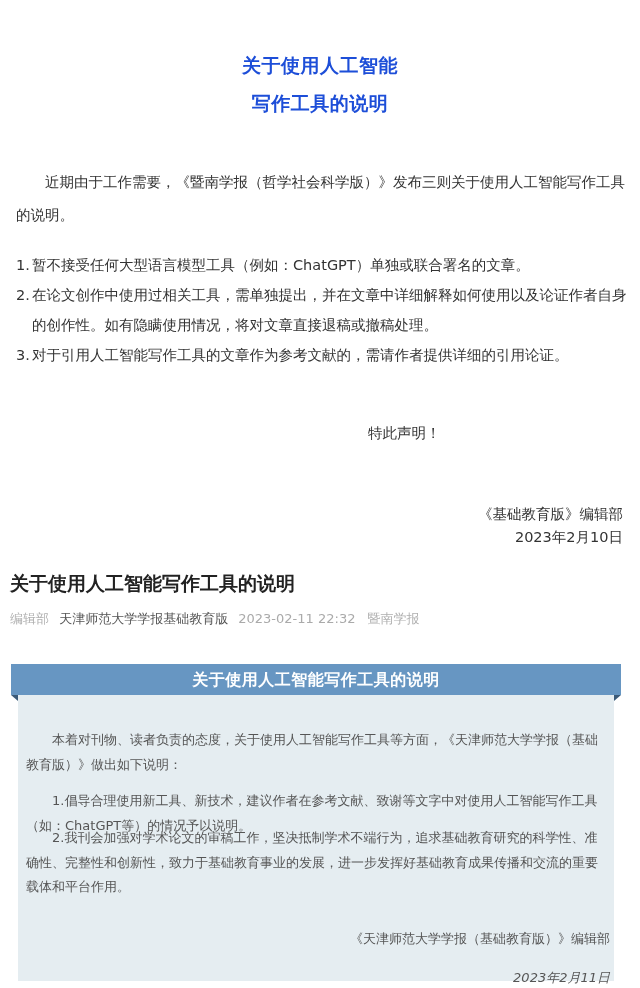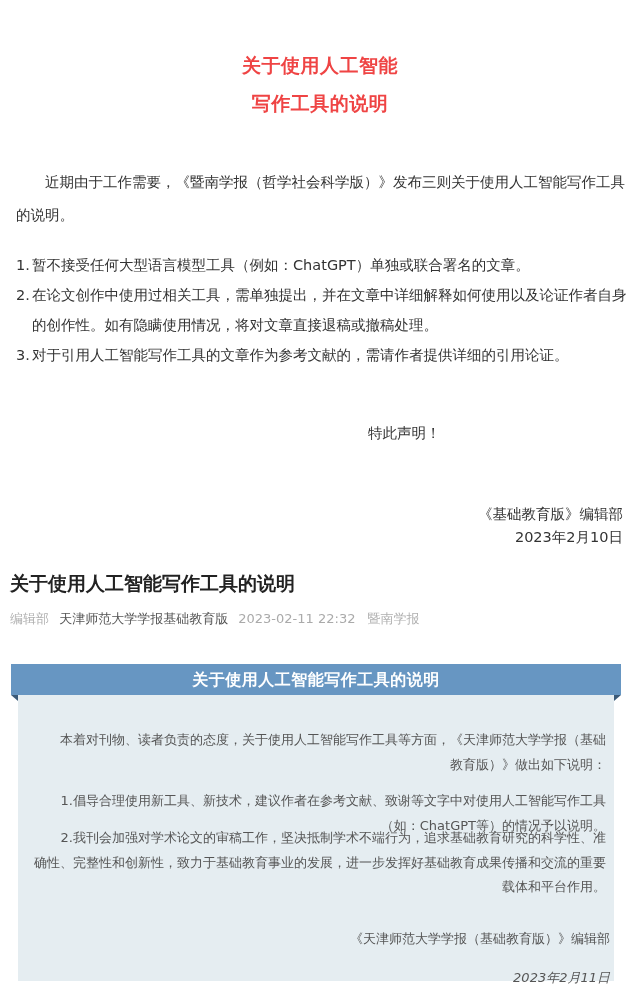--- a/index.html
+++ b/index.html
@@ -1,20 +1,20 @@
 <!DOCTYPE html>
 <html><head>
 <meta charset="utf-8">
 <style>
   * { margin: 0; padding: 0; box-sizing: border-box; }
   html, body { width: 640px; height: 988px; background: #ffffff; overflow: hidden; }
   body { font-family: "DejaVu Sans", "Liberation Sans", sans-serif; color: #333; position: relative; }
 
   .notice1 { position: absolute; left: 0; top: 0; width: 640px; height: 555px; background: #fff; }
-  .n1-title { position: absolute; left: 0; width: 640px; text-align: center; color: #ef4444; font-weight: bold; font-size: 19px; letter-spacing: 0.5px; }
+  .n1-title { position: absolute; left: 0; width: 640px; text-align: center; color: #1d4ed8; font-weight: bold; font-size: 19px; letter-spacing: 0.5px; }
   .n1-title.l1 { top: 53px; }
   .n1-title.l2 { top: 91px; }
   .n1-para { position: absolute; left: 16px; width: 612px; font-size: 14.5px; color: #333; line-height: 33px; }
   .n1-intro { top: 166px; text-indent: 29px; }
   .n1-list { position: absolute; left: 16px; width: 612px; top: 250px; font-size: 14.5px; color: #333; line-height: 30px; list-style: none; }
   .n1-list li { position: relative; padding-left: 16px; }
   .n1-list .num { position: absolute; left: 0; }
   .n1-decl { position: absolute; left: 368px; top: 424px; font-size: 14.5px; color: #333; }
   .n1-sign { position: absolute; right: 17px; text-align: right; font-size: 14.5px; color: #333; }
   .n1-sign.org { top: 505px; }
@@ -25,21 +25,21 @@
   .article-meta .author { color: #555; margin: 0 6px 16px 6px; }
   .article-meta .time { color: #aaa; margin-right: 8px; }
 
   .panel { position: absolute; left: 18px; top: 694px; width: 596px; height: 287px; background: #e5edf1; }
   .band { position: absolute; left: 11px; top: 664px; width: 610px; height: 31px; background: #6796c2; }
   .fold { position: absolute; top: 695px; width: 0; height: 0; border-style: solid; }
   .fold.left { left: 11px; border-width: 0 7px 6px 0; border-color: transparent #3b5a78 transparent transparent; }
   .fold.right { left: 614px; border-width: 0 0 6px 7px; border-color: transparent transparent transparent #3b5a78; }
   .band-title { position: absolute; left: 11px; top: 664px; width: 610px; height: 31px; line-height: 31px; text-align: center; color: #ffffff; font-weight: bold; font-size: 16px; letter-spacing: 0.5px; }
 
-  .p2 { position: absolute; left: 26px; width: 580px; font-size: 13px; color: #555; line-height: 24.5px; text-indent: 26px; text-align: right; }
+  .p2 { position: absolute; left: 26px; width: 580px; font-size: 13px; color: #555; line-height: 24.5px; text-indent: 26px; }
   .p2.intro { top: 728px; }
   .p2.item1 { top: 777px; margin-top: 12px; }
   .p2.item2 { top: 826px; }
   .p2-sign { position: absolute; right: 30px; text-align: right; font-size: 13px; color: #555; }
   .p2-sign.org { top: 930px; }
   .p2-sign.date { top: 969px; font-style: italic; }
 </style>
 </head>
 <body>
 

